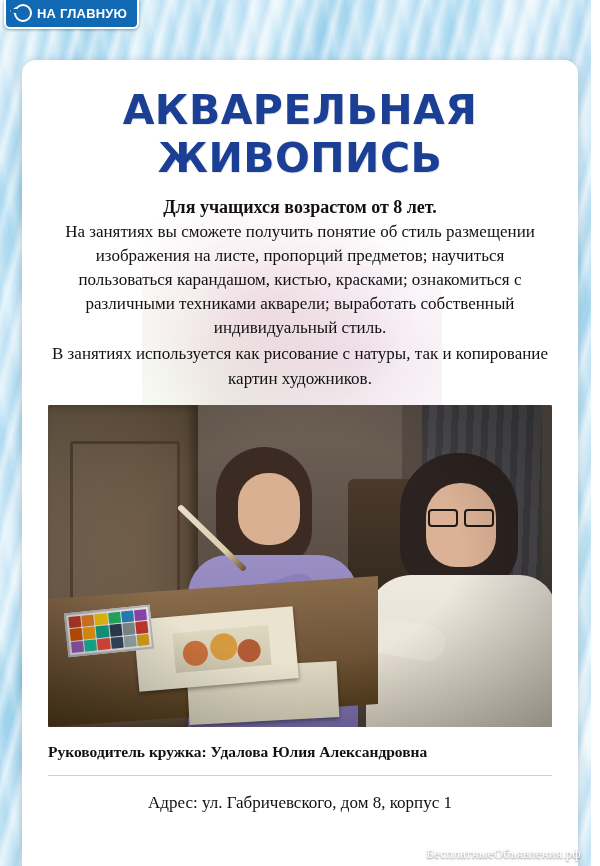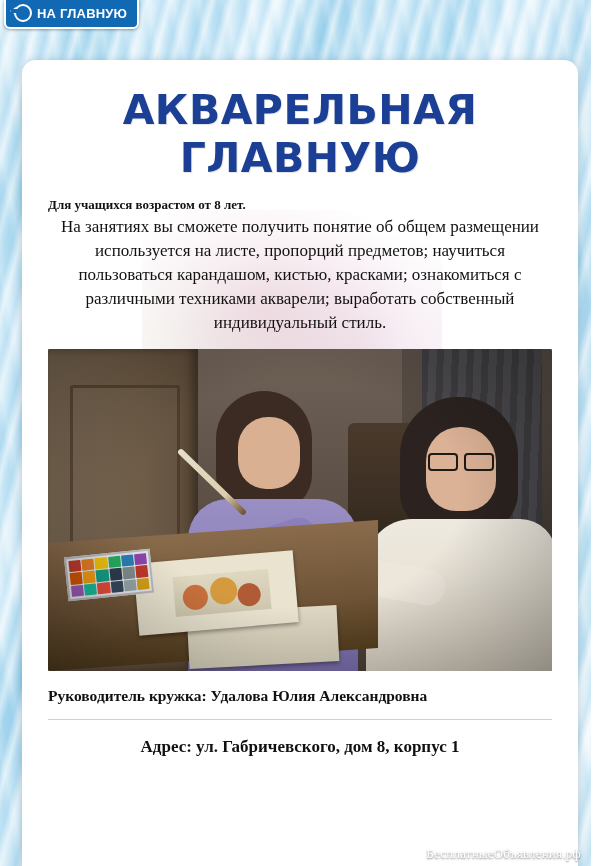--- a/index.html
+++ b/index.html
@@ -137,25 +137,25 @@
     font-weight: bold;
     font-size: 41px;
     line-height: 1.18;
     letter-spacing: 0.5px;
     text-shadow: 1px 1px 0 rgba(0,0,0,0.10);
   }
   h1.title .line2 { display: block; }
 
   .subtitle {
     margin: 14px 0 0 0;
-    text-align: left;
+    text-align: center;
     color: #111111;
     font-family: "Liberation Serif", serif;
     font-weight: bold;
-    font-size: 13px;
+    font-size: 18px;
   }
 
   .body-text {
     margin: 2px 0 0 0;
     text-align: center;
     color: #111111;
     font-family: "Liberation Serif", serif;
     font-size: 17px;
     line-height: 1.42;
     padding: 0 4px;
@@ -325,21 +325,21 @@
     width: 504px;
     height: 1px;
     background: #cfcfcf;
   }
 
   .contacts {
     margin: 14px 0 0 0;
     text-align: center;
     color: #111111;
     font-family: "Liberation Serif", serif;
-    font-weight: bold;
+    font-weight: normal;
     font-size: 17px;
     line-height: 1.55;
   }
 
   .watermark {
     position: absolute;
     right: 10px;
     bottom: 4px;
     z-index: 30;
     font-family: "Liberation Serif", serif;
@@ -358,26 +358,27 @@
   <div class="home-btn">
     <span class="arrow-circle"></span>
     <span class="home-label">НА ГЛАВНУЮ</span>
   </div>
 
   <div class="card">
     <div class="card-inner">
 
       <h1 class="title">
         <span>АКВАРЕЛЬНАЯ</span>
-        <span class="line2">ГЛАВНУЮ</span>
+        <span class="line2">ЖИВОПИСЬ</span>
       </h1>
 
       <p class="subtitle">Для учащихся возрастом от 8 лет.</p>
 
-      <p class="body-text">На занятиях вы сможете получить понятие об общем размещении используется на листе, пропорций предметов;  научиться пользоваться карандашом, кистью, красками; ознакомиться с различными техниками акварели; выработать собственный индивидуальный стиль.</p>
+      <p class="body-text">На занятиях вы сможете получить понятие об стиль размещении изображения на листе, пропорций предметов;  научиться пользоваться карандашом, кистью, красками; ознакомиться с различными техниками акварели; выработать собственный индивидуальный стиль.</p>
+      <p class="body-text">В занятиях используется как рисование с натуры, так и копирование картин художников.</p>
 
       <div class="photo">
         <div class="ph-wall"></div>
         <div class="ph-door">
           <div class="ph-door-panel"></div>
         </div>
         <div class="ph-wardrobe"></div>
         <div class="ph-curtain"></div>
         <div class="ph-chairback"></div>
 

